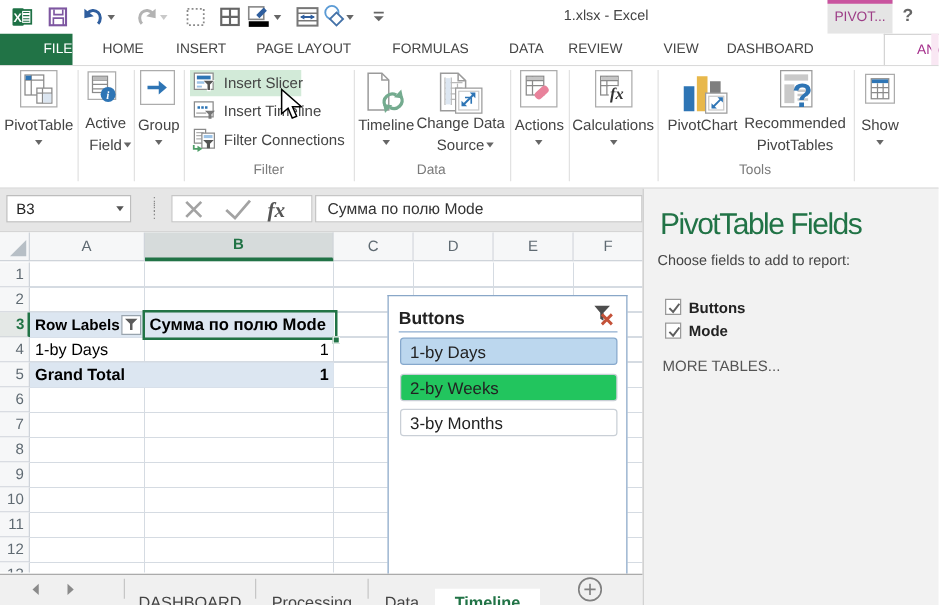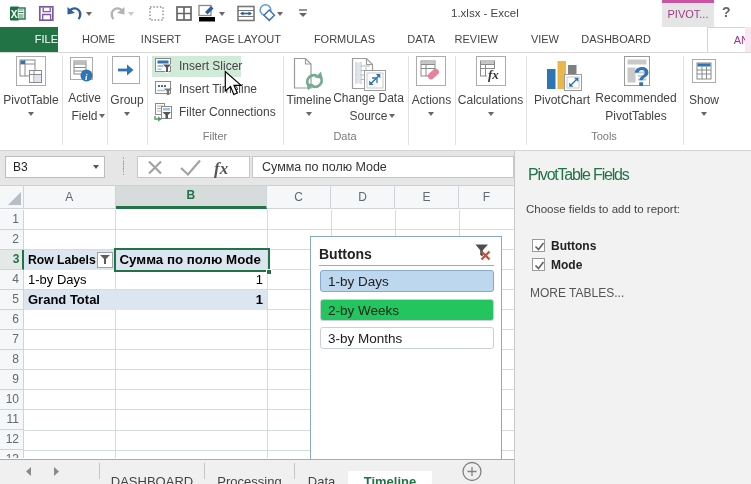--- a/index.html
+++ b/index.html
@@ -41,21 +41,21 @@
 background-image:repeating-linear-gradient(to bottom,transparent 0,transparent 19.05px,#d5dbe2 19.05px,#d5dbe2 20.05px),
 linear-gradient(to right,transparent 0,transparent 91px,#d5dbe2 91px,#d5dbe2 92px,transparent 92px,transparent 242.5px,#d5dbe2 242.5px,#d5dbe2 243.5px,transparent 243.5px,transparent 306.5px,#d5dbe2 306.5px,#d5dbe2 307.5px,transparent 307.5px,transparent 370.5px,#d5dbe2 370.5px,#d5dbe2 371.5px,transparent 371.5px,transparent 434.5px,#d5dbe2 434.5px,#d5dbe2 435.5px,transparent 435.5px);}
 .cell{position:absolute;font-size:13px;color:#000;white-space:nowrap;overflow:hidden;}
 
 #slicer{left:310px;top:236px;width:192px;height:222.5px;background:#fff;border:1px solid #89a7c8;border-bottom:none;}
 #slicer .hdr{position:absolute;left:8px;top:9px;font-size:14px;font-weight:bold;color:#222;}
 #slicer .hline{position:absolute;left:8px;top:27.5px;width:175px;height:1px;background:#8fadd0;}
 .slbtn{position:absolute;left:9px;width:174px;height:22px;border-radius:3px;font-size:13.5px;color:#222;line-height:21px;padding-left:7px;}
 
 #pane{left:514px;top:151px;width:237px;height:333px;background:#f2f2f2;border-left:1px solid #c8c8c8;}
-#pane h1{position:absolute;left:13px;top:14.5px;font-size:16px;font-weight:normal;color:#217346;letter-spacing:-1.2px;}
+#pane h1{position:absolute;left:13px;top:14.5px;font-size:24px;font-weight:normal;color:#217346;letter-spacing:-1.2px;}
 #pane .sub{position:absolute;left:11px;top:52px;font-size:11.5px;color:#444;}
 .ckrow{position:absolute;left:17px;font-size:12px;font-weight:bold;color:#222;}
 .ckbox{position:absolute;left:0;top:0px;width:13px;height:13px;background:#fff;border:1px solid #9a9a9a;}
 #moretables{position:absolute;left:15px;top:135px;font-size:12px;color:#555;}
 
 #tabbar{left:0;top:458.5px;width:514px;height:25.5px;background:#f0f0f0;border-top:1px solid #ababab;}
 .sheettab{position:absolute;top:11px;height:23px;font-size:13px;color:#444;text-align:center;line-height:22px;}
 .tabsep{position:absolute;top:3px;width:1px;height:16px;background:#c6c6c6;}
 #restab{background:#fff;border-bottom:3px solid #217346;color:#217346;font-weight:bold;height:23px;}
 </style></head>

